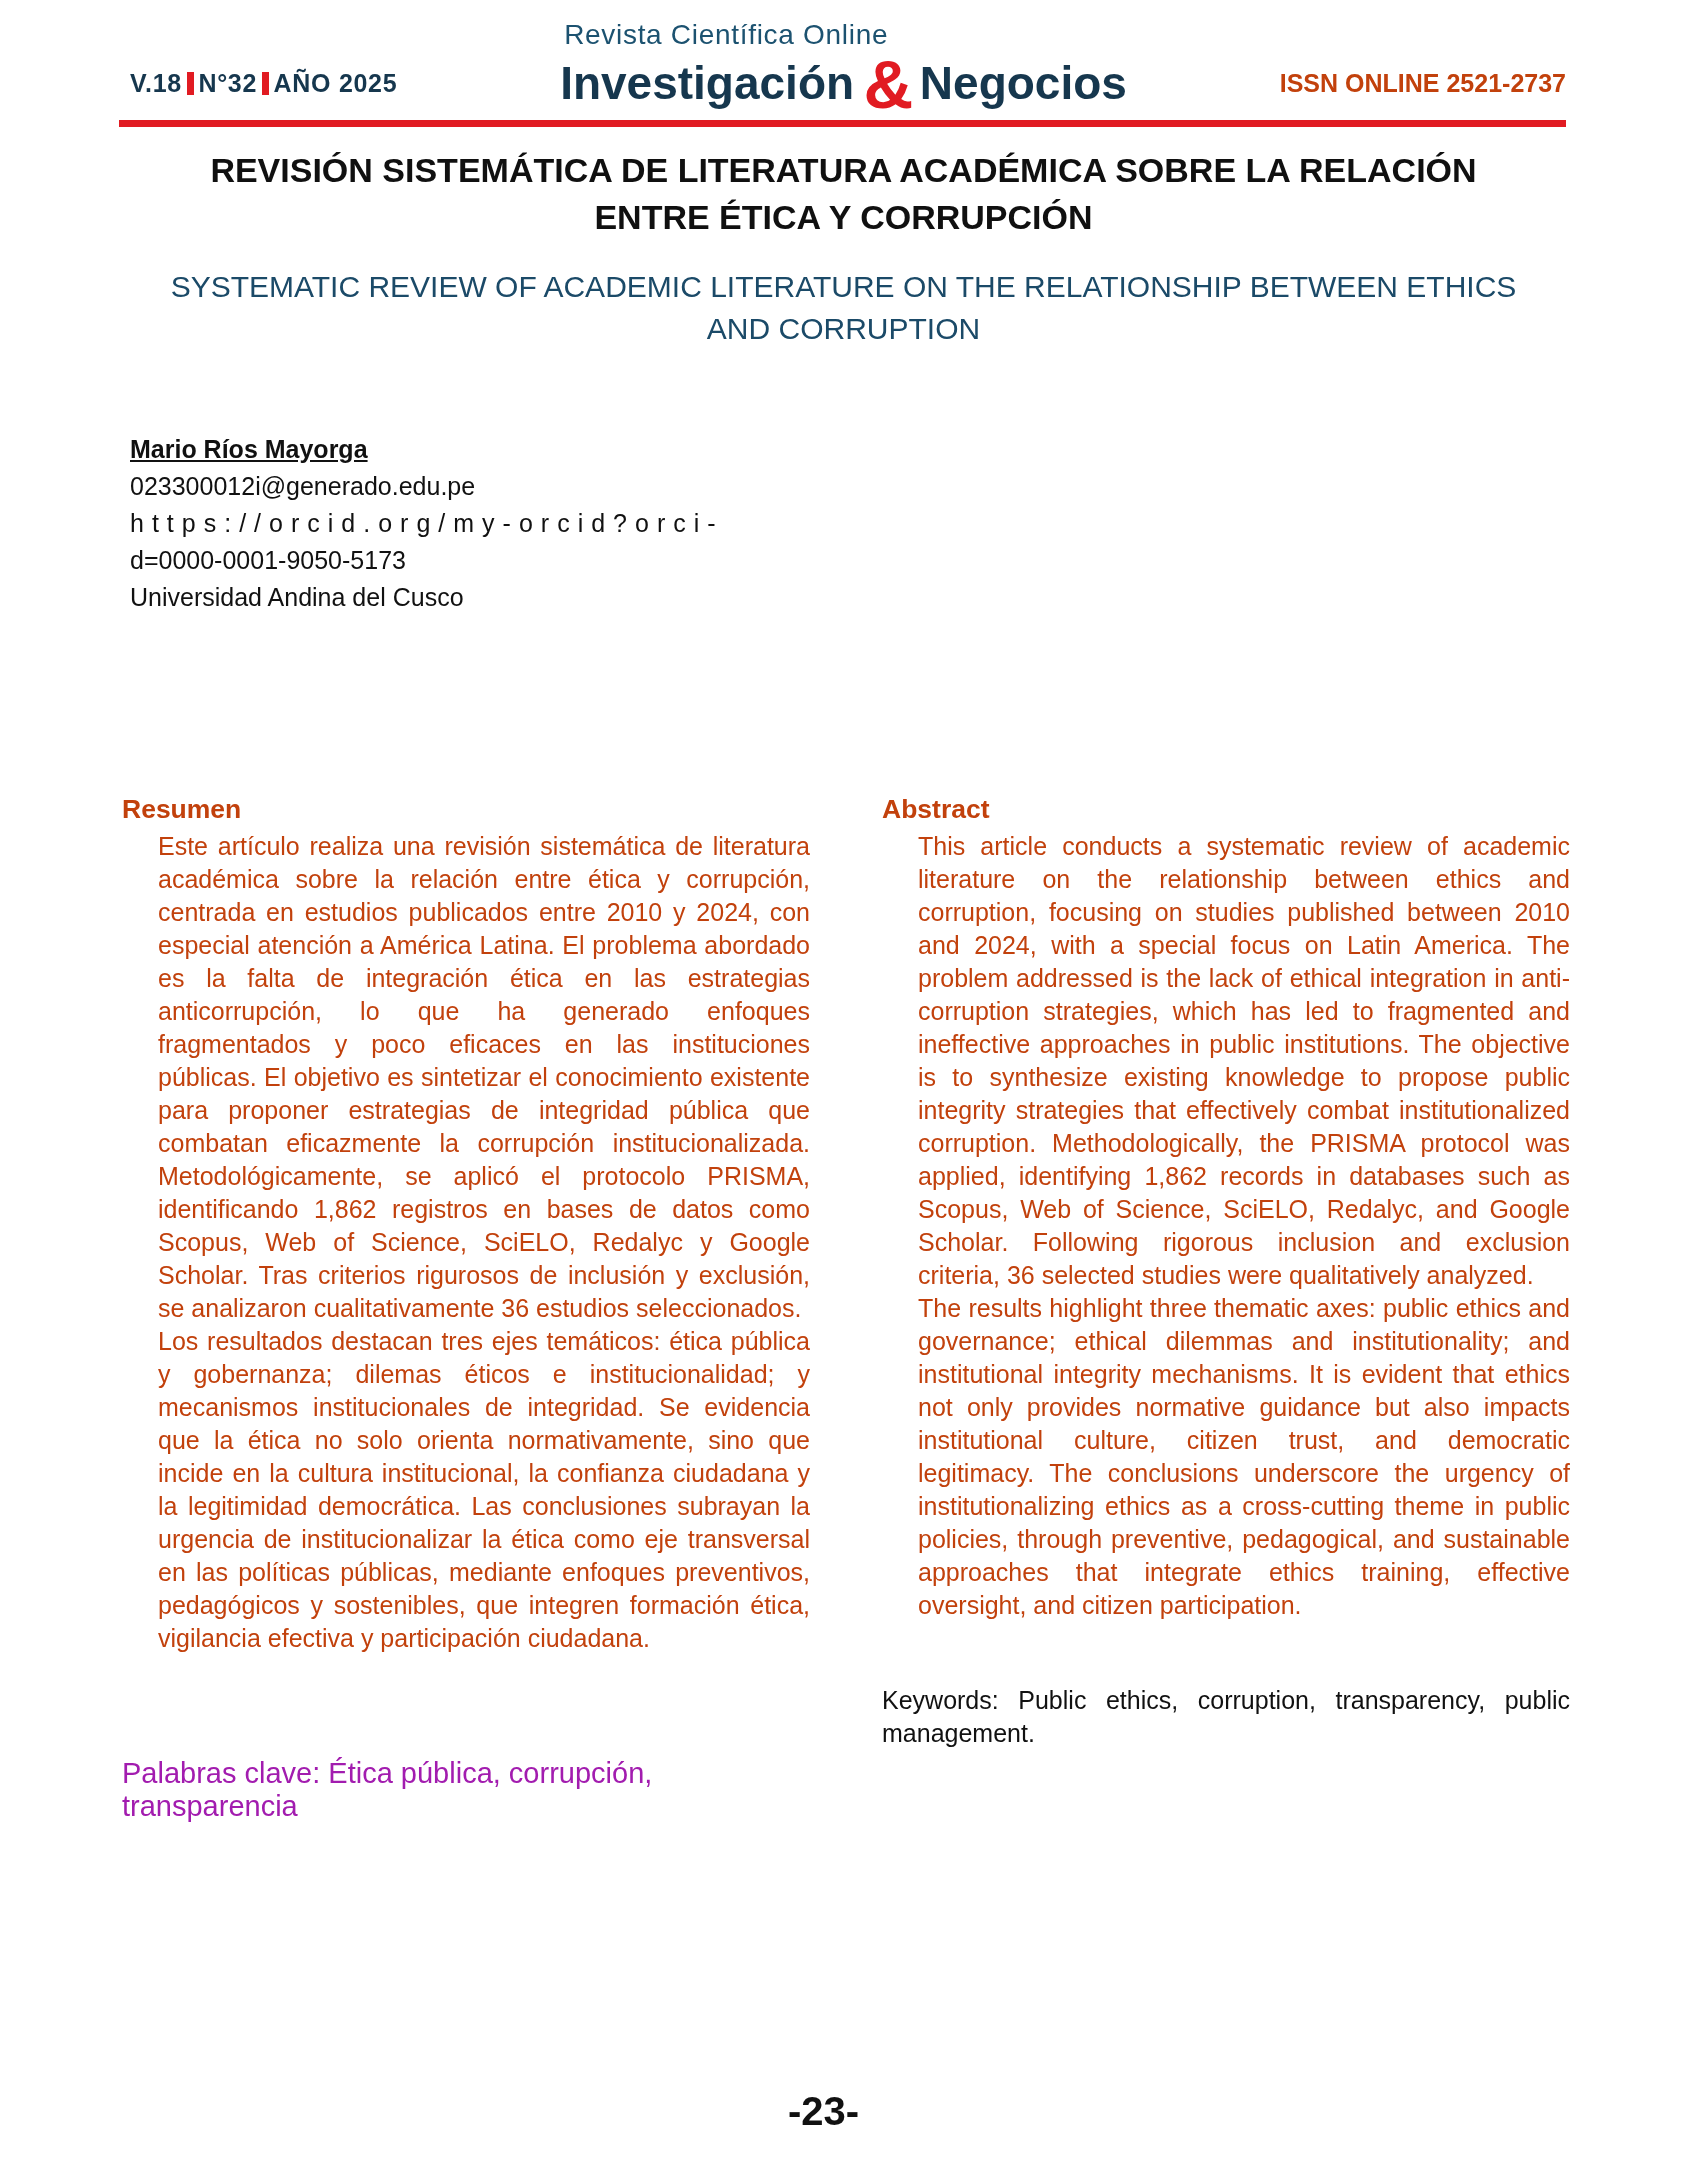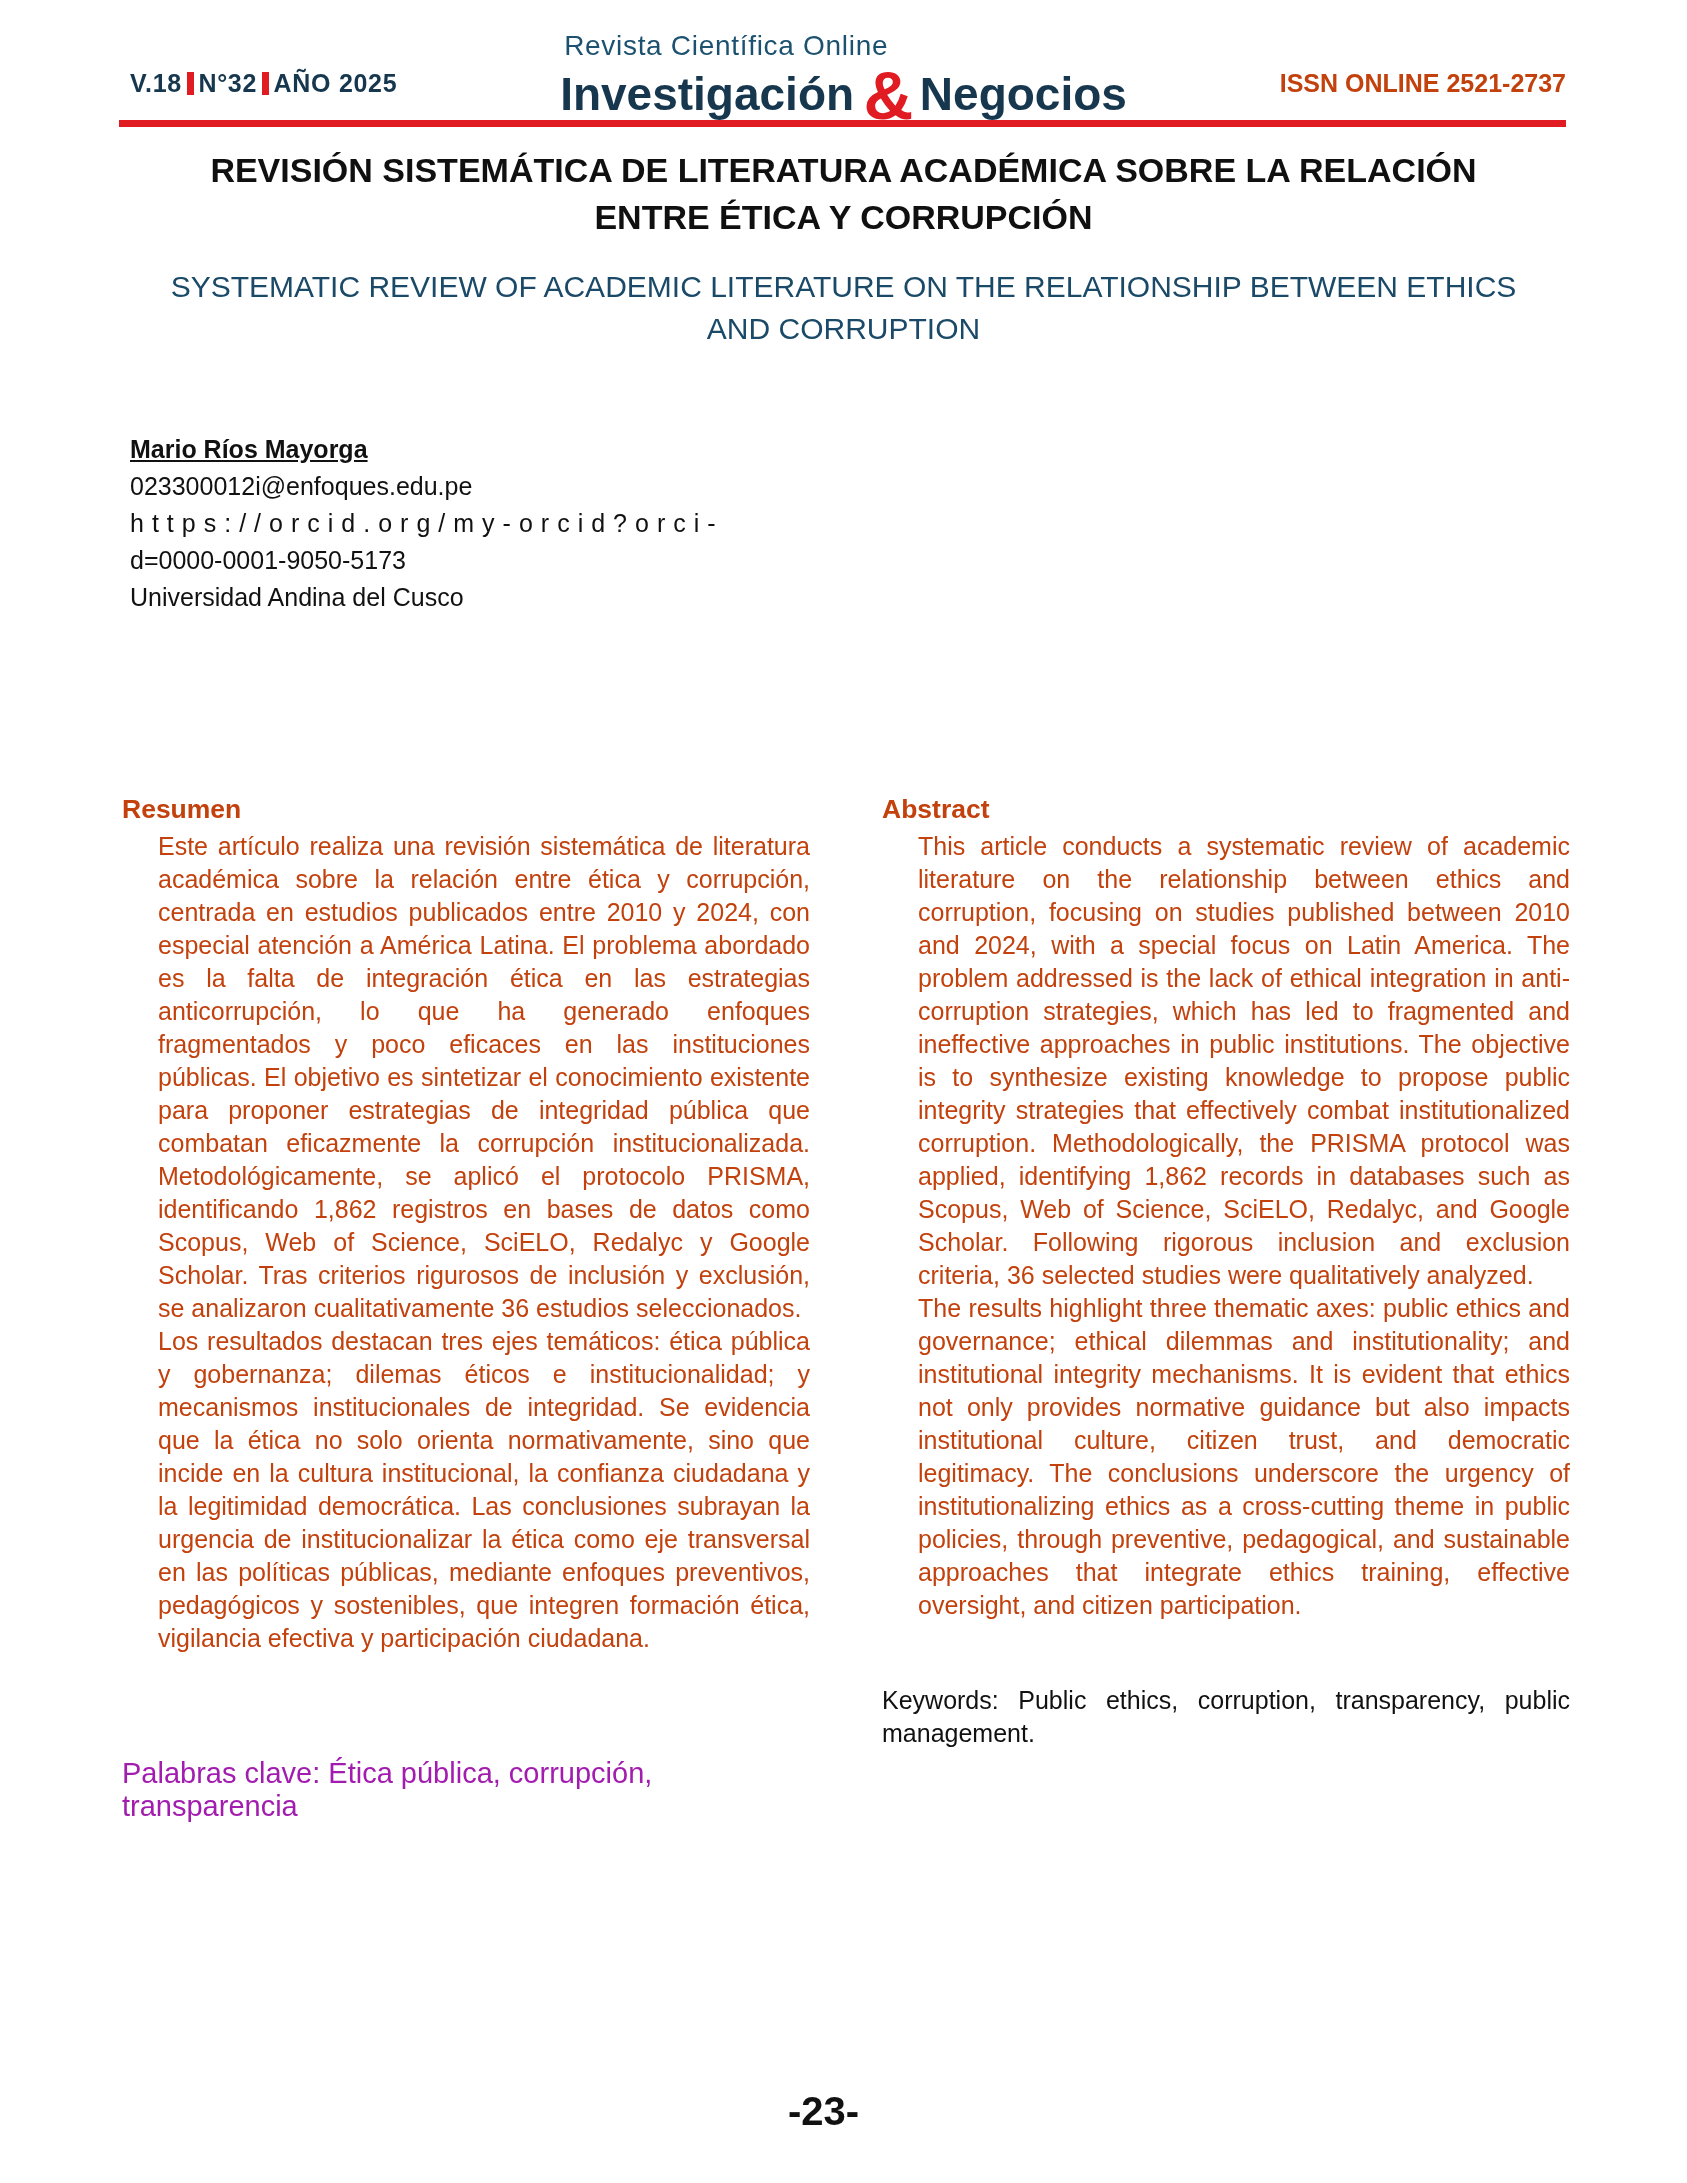--- a/index.html
+++ b/index.html
@@ -20,21 +20,21 @@
     white-space:nowrap; letter-spacing:0.7px;
   }
   .red-bar {
     display:inline-block; width:7.3px; height:22.5px;
     background:#e11b22; vertical-align:-2.6px; margin:0 4.6px;
   }
   .logo-wrap {
     position:absolute; left:0; right:0; top:18.5px;
     text-align:center;
   }
-  .logo-inner { display:inline-block; text-align:left;margin-top:11px; }
+  .logo-inner { display:inline-block; text-align:left; }
   .logo-tagline {
     font-size:28px; font-weight:400; color:#1c5270;
     letter-spacing:0.7px; margin-left:4px;
   }
   .logo-name {
     font-size:46px; font-weight:800; color:#16374e;
     letter-spacing:0px; line-height:64px;
   }
   .logo-amp {
     color:#e11b22; font-size:69px; font-weight:800;
@@ -117,21 +117,21 @@
 
   <div class="issn">ISSN ONLINE 2521-2737</div>
 
   <div class="red-rule"></div>
 
   <div class="title-es">REVISIÓN SISTEMÁTICA DE LITERATURA ACADÉMICA SOBRE LA RELACIÓN ENTRE ÉTICA Y CORRUPCIÓN</div>
   <div class="title-en">SYSTEMATIC REVIEW OF ACADEMIC LITERATURE ON THE RELATIONSHIP BETWEEN ETHICS AND CORRUPTION</div>
 
   <div class="author-block">
     <div class="author-name">Mario Ríos Mayorga</div>
-    <div>023300012i@enfoques.edu.pe</div>
+    <div>023300012i@generado.edu.pe</div>
     <div class="orcid-l1">https://orcid.org/my-orcid?orci-</div>
     <div>d=0000-0001-9050-5173</div>
     <div>Universidad Andina del Cusco</div>
   </div>
 
   <div class="col col-left">
     <div class="col-heading">Resumen</div>
     <p>Este artículo realiza una revisión sistemática de literatura académica sobre la relación entre ética y corrupción, centrada en estudios publicados entre 2010 y 2024, con especial atención a América Latina. El problema abordado es la falta de integración ética en las estrategias anticorrupción, lo que ha generado enfoques fragmentados y poco eficaces en las instituciones públicas. El objetivo es sintetizar el conocimiento existente para proponer estrategias de integridad pública que combatan eficazmente la corrupción institucionalizada. Metodológicamente, se aplicó el protocolo PRISMA, identificando 1,862 registros en bases de datos como Scopus, Web of Science, SciELO, Redalyc y Google Scholar. Tras criterios rigurosos de inclusión y exclusión, se analizaron cualitativamente 36 estudios seleccionados.</p>
     <p>Los resultados destacan tres ejes temáticos: ética pública y gobernanza; dilemas éticos e institucionalidad; y mecanismos institucionales de integridad. Se evidencia que la ética no solo orienta normativamente, sino que incide en la cultura institucional, la confianza ciudadana y la legitimidad democrática. Las conclusiones subrayan la urgencia de institucionalizar la ética como eje transversal en las políticas públicas, mediante enfoques preventivos, pedagógicos y sostenibles, que integren formación ética, vigilancia efectiva y participación ciudadana.</p>
   </div>

